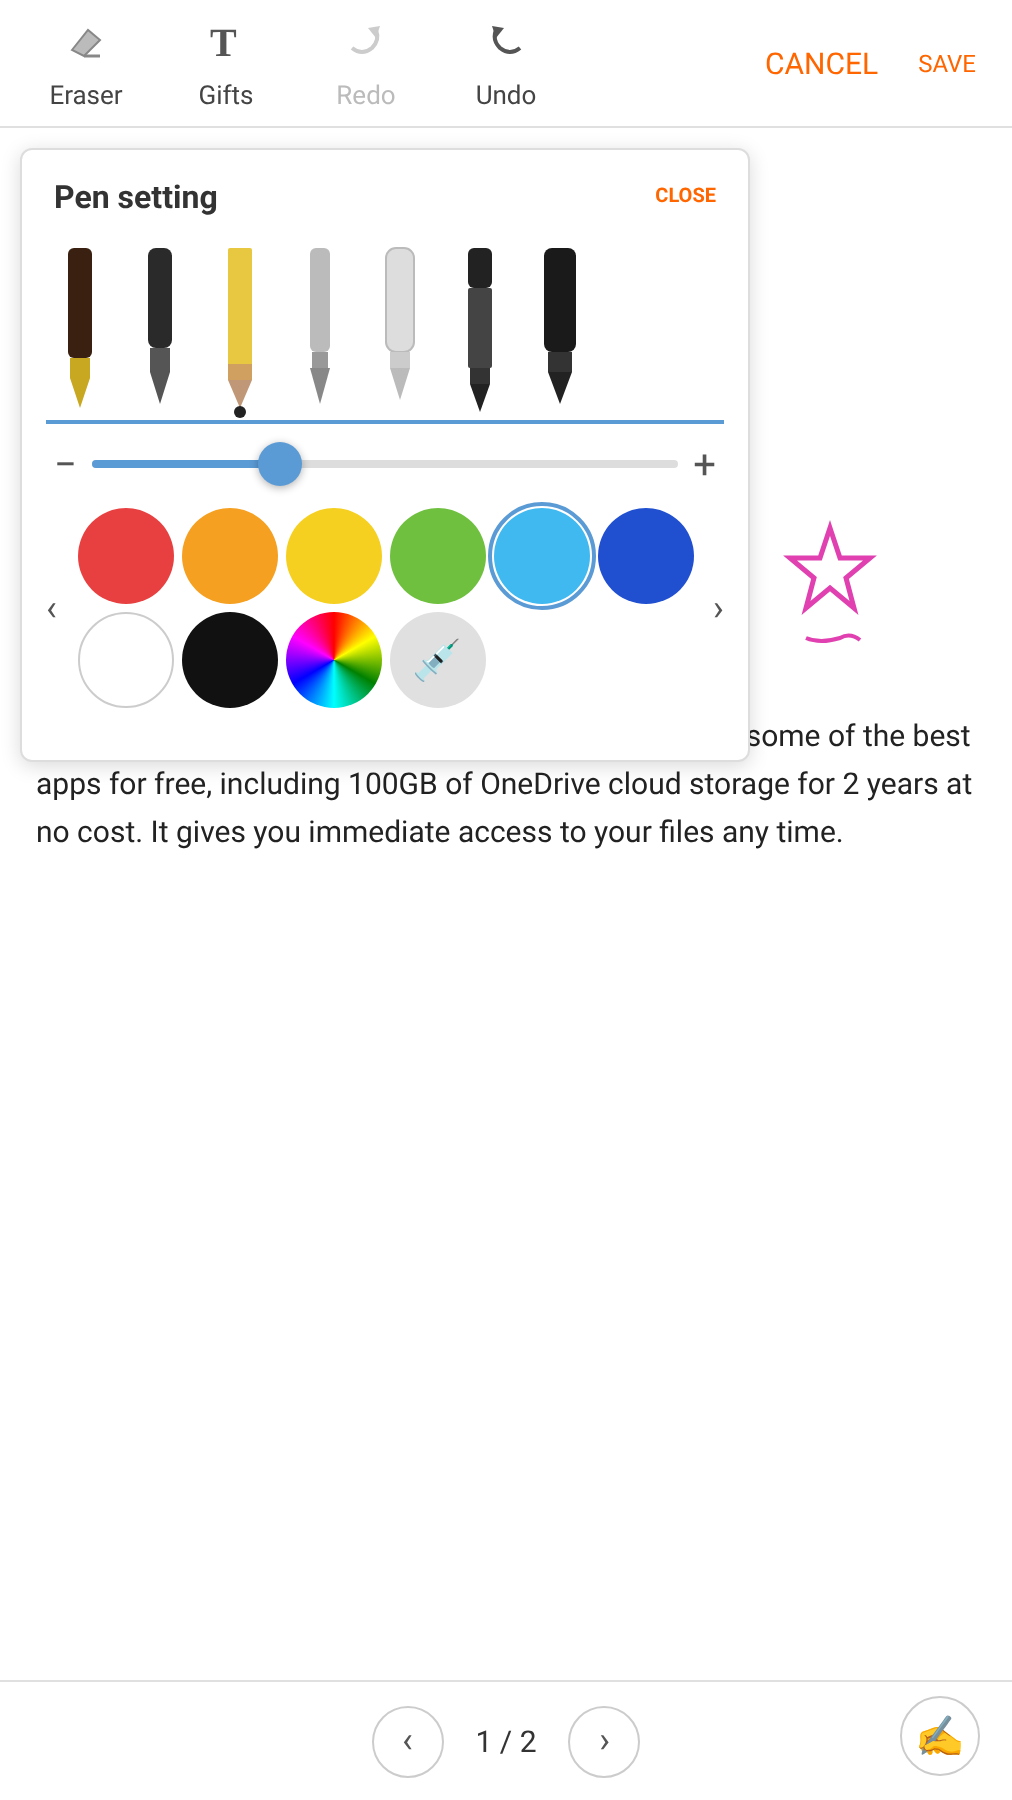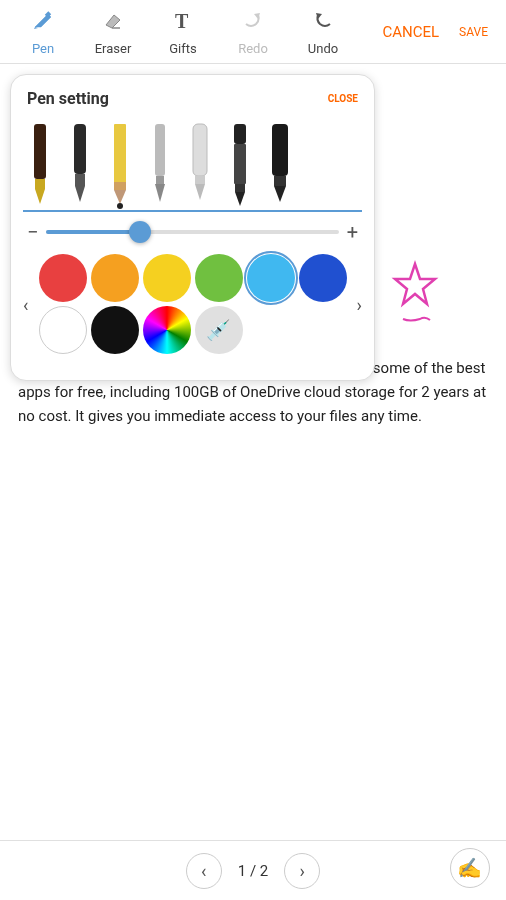--- a/index.html
+++ b/index.html
@@ -62,21 +62,21 @@
     }
 
     
     .pen-setting-panel {
       position: absolute;
       top: 74px;
       left: 10px;
       width: 365px;
       background: #fff;
       border: 1px solid #ddd;
-      border-radius: 16px;
+      border-radius: 6px;
       box-shadow: 0 2px 10px rgba(0,0,0,0.15);
       z-index: 100;
       padding-bottom: 16px;
     }
     .pen-setting-header {
       display: flex;
       justify-content: space-between;
       align-items: center;
       padding: 14px 16px 10px 16px;
     }
@@ -272,30 +272,20 @@
     .pen-item {
       cursor: pointer;
       display: flex;
       align-items: flex-end;
     }
   </style>
 </head>
 <body>
 
 <div class="toolbar">
-  <div class="toolbar-item active">
-    <span class="tool-icon">
-      <svg width="26" height="26" viewBox="0 0 26 26">
-        <path d="M5 20 L8 17 L18 7 L21 10 L11 20 Z" fill="#5b9bd5" stroke="#5b9bd5" stroke-width="0.5"></path>
-        <path d="M5 20 L4 22 L8 21 Z" fill="#5b9bd5"></path>
-        <rect x="16" y="5" width="4" height="5" transform="rotate(45 18 7.5)" fill="#5b9bd5"></rect>
-      </svg>
-    </span>
-    <span class="tool-label">Pen</span>
-  </div>
 
   <div class="toolbar-item">
     <span class="tool-icon">
       <svg width="26" height="26" viewBox="0 0 26 26">
         <path d="M6 18 L14 8 L20 13 L12 21 Z" fill="#bbb" stroke="#888" stroke-width="1"></path>
         <line x1="12" y1="21" x2="20" y2="21" stroke="#888" stroke-width="1.5"></line>
       </svg>
     </span>
     <span class="tool-label">Eraser</span>
   </div>

